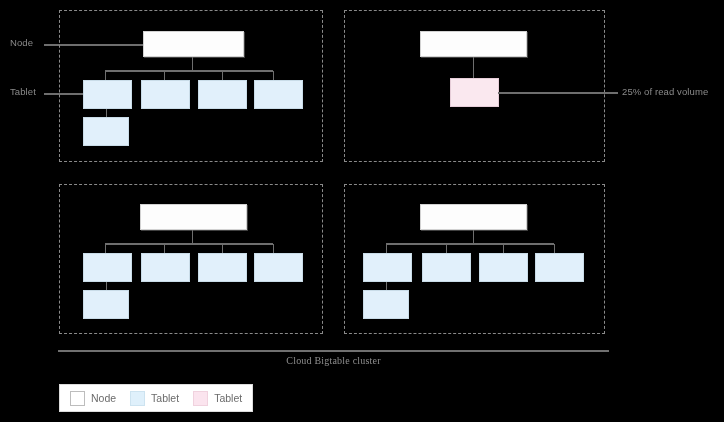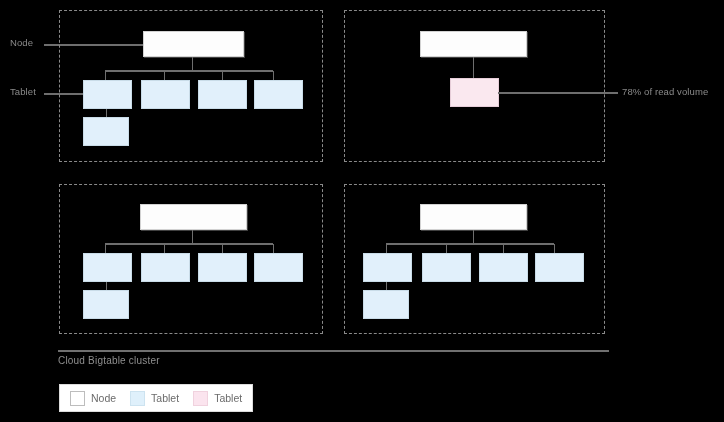--- a/index.html
+++ b/index.html
@@ -52,21 +52,22 @@
     letter-spacing:.1px;
   }
 
   
   #cluster-rule{
     position:absolute;left:58px;top:350px;width:551px;height:2px;
     background:#707070;
   }
   #cluster-caption{
     position:absolute;left:58px;top:355px;width:551px;
-    font-size:10px;color:#8e8e8e;letter-spacing:.2px;
+    text-align:center;
+    font-size:10px;color:#8e8e8e;letter-spacing:.2px;font-family:Liberation Serif, serif;
   }
 
   
   #legend{
     position:absolute;left:59px;top:384px;
     height:28px;
     background:#ffffff;
     border:1px solid #dcdcdc;
     display:flex;align-items:center;
     padding:0 10px;
@@ -112,21 +113,21 @@
   <div class="ln ln-v" style="left:106px;top:109px;height:9px;"></div>
   <div class="box tablet-box" style="left:83px;top:117px;width:46px;height:29px;"></div>
 
   <div class="quadrant" id="q-tr"></div>
 
   <div class="box node-box" style="left:420px;top:31px;width:107px;height:26px;"></div>
   <div class="ln ln-v" style="left:473px;top:57px;height:22px;"></div>
   <div class="box tablet-hot" style="left:450px;top:78px;width:49px;height:29px;"></div>
 
   <div class="ln ln-h" style="left:498px;top:92px;width:120px;height:2px;background:#6e6e6e;"></div>
-  <div class="callout-label" style="left:622px;top:86px;">78% of read volume</div>
+  <div class="callout-label" style="left:622px;top:86px;">25% of read volume</div>
 
   <div class="quadrant" id="q-bl"></div>
 
   <div class="box node-box" style="left:140px;top:204px;width:107px;height:26px;"></div>
   <div class="ln ln-v" style="left:192px;top:230px;height:14px;"></div>
   <div class="ln ln-h" style="left:105px;top:243px;width:168px;height:2px;"></div>
   <div class="ln ln-v" style="left:105px;top:244px;height:10px;"></div>
   <div class="ln ln-v" style="left:164px;top:244px;height:10px;"></div>
   <div class="ln ln-v" style="left:222px;top:244px;height:10px;"></div>
   <div class="ln ln-v" style="left:273px;top:244px;height:10px;"></div>

